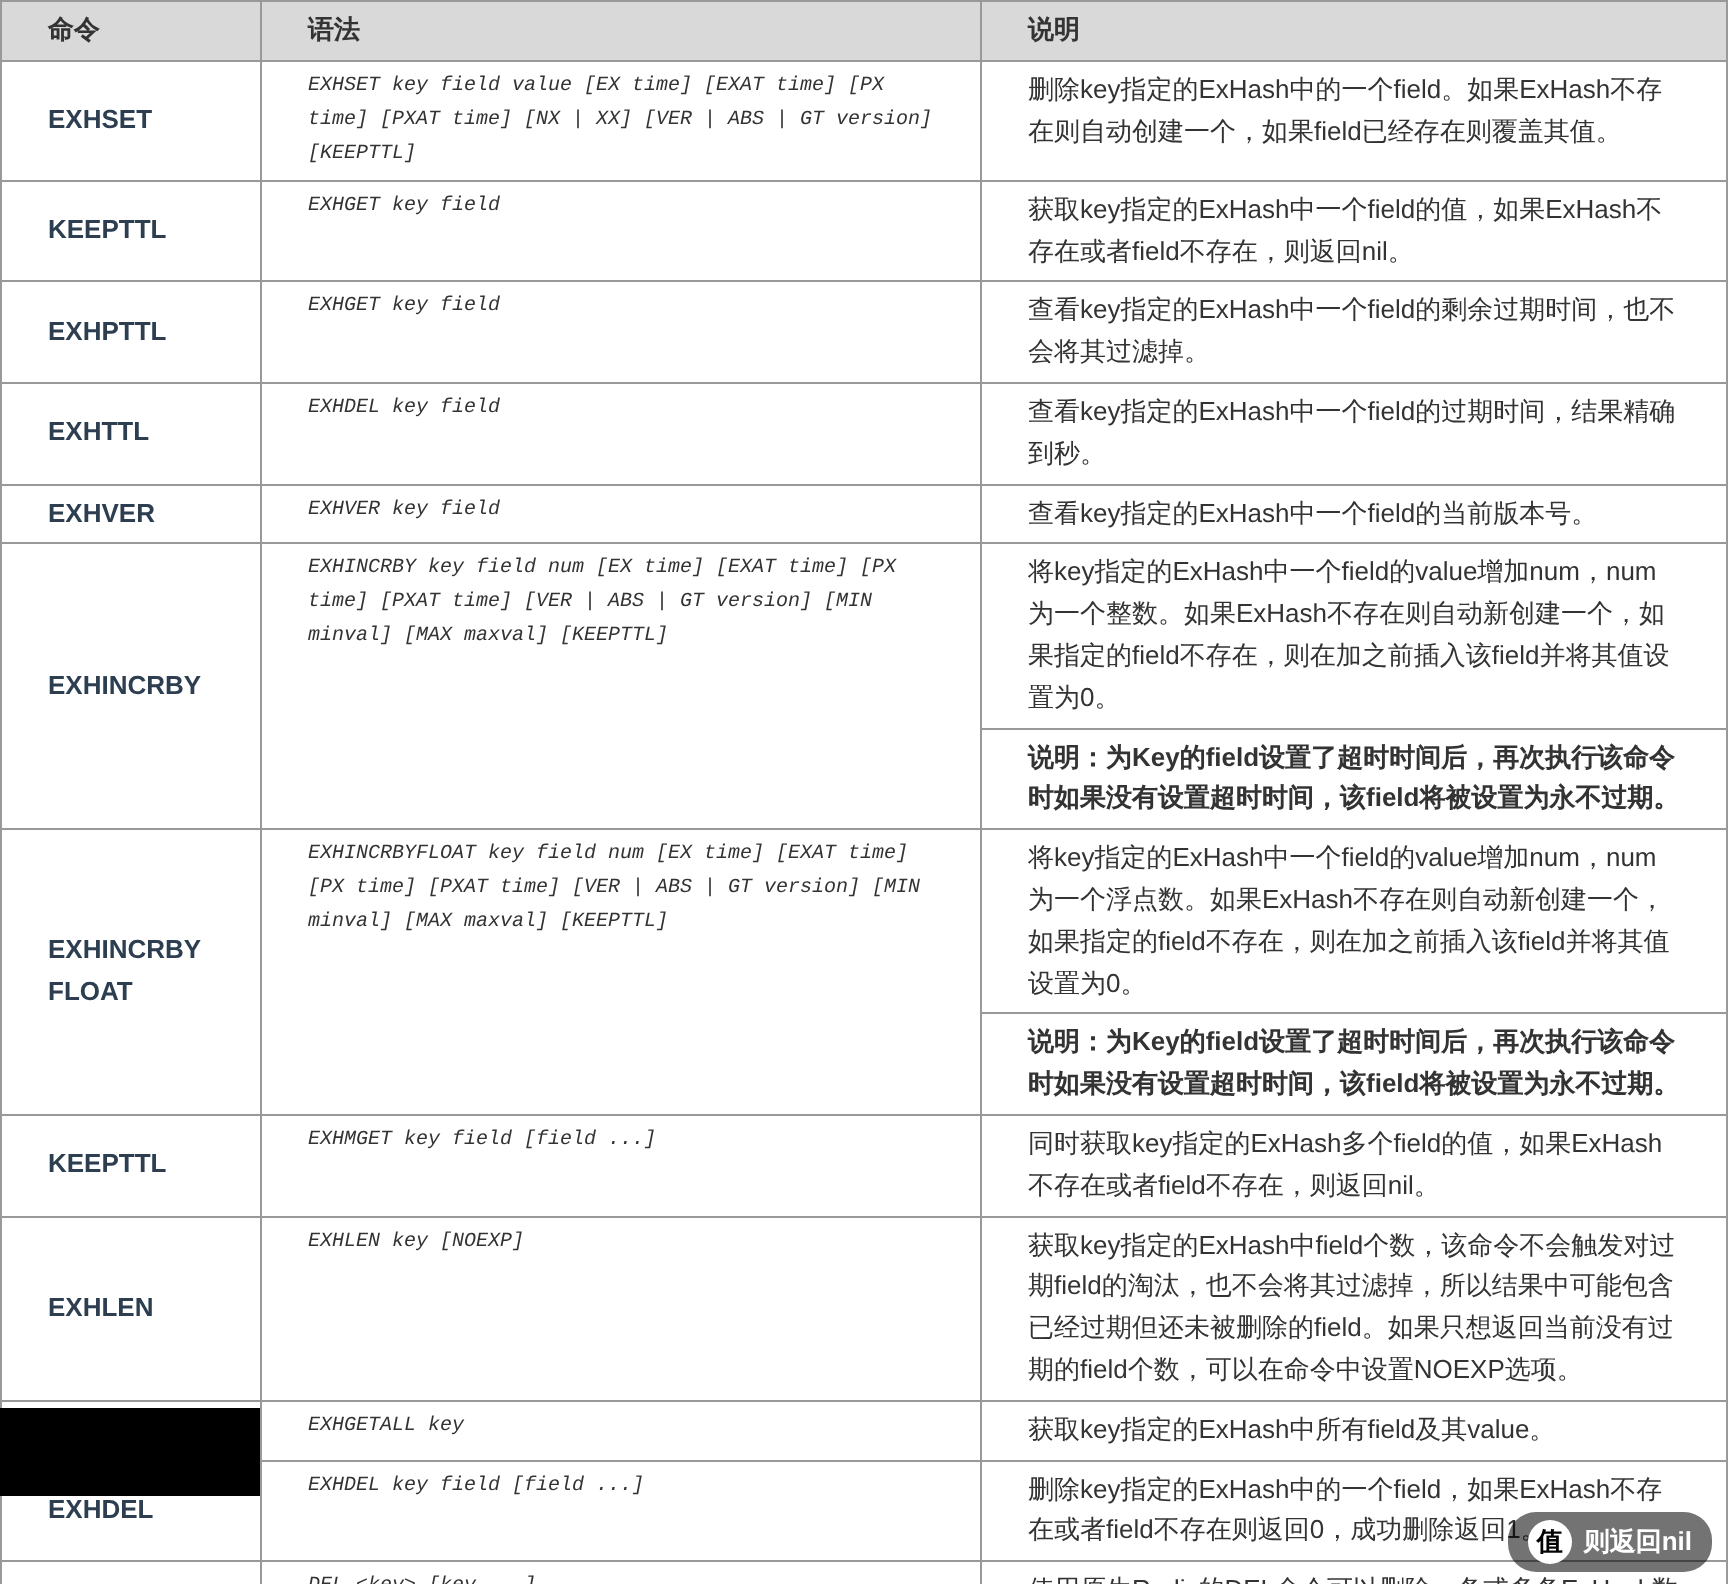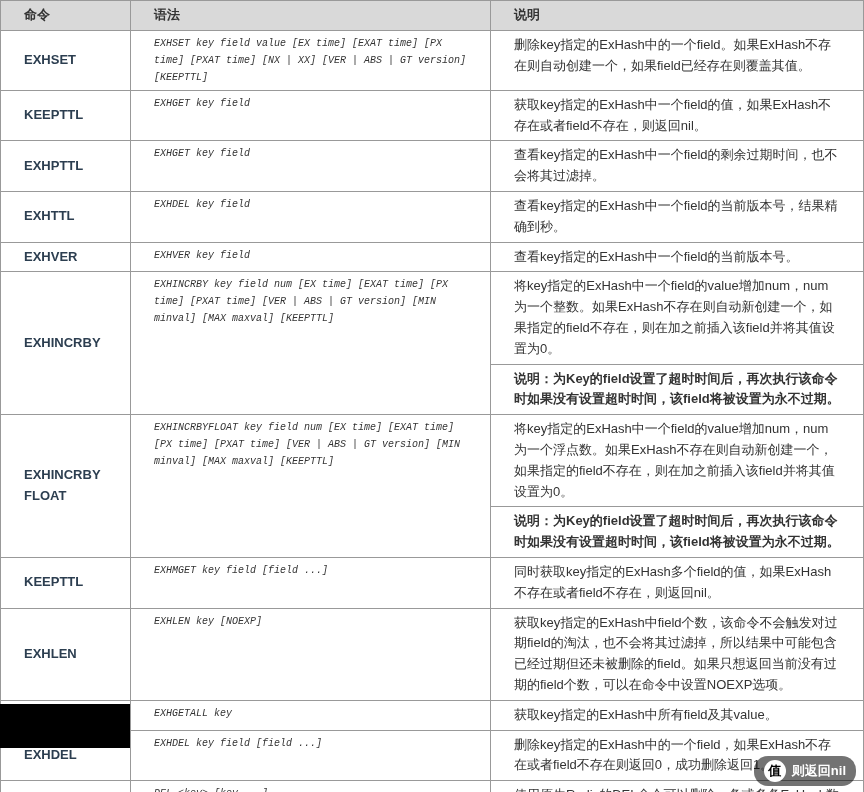--- a/index.html
+++ b/index.html
@@ -103,21 +103,21 @@
         <td>获取key指定的ExHash中一个field的值，如果ExHash不存在或者field不存在，则返回nil。</td>
       </tr>
       <tr>
         <td class="cmd-name">EXHPTTL</td>
         <td class="syntax">EXHGET key field</td>
         <td>查看key指定的ExHash中一个field的剩余过期时间，也不会将其过滤掉。</td>
       </tr>
       <tr>
         <td class="cmd-name">EXHTTL</td>
         <td class="syntax">EXHDEL key field</td>
-        <td>查看key指定的ExHash中一个field的当前版本号，结果精确到秒。</td>
+        <td>查看key指定的ExHash中一个field的过期时间，结果精确到秒。</td>
       </tr>
       <tr>
         <td class="cmd-name">EXHVER</td>
         <td class="syntax">EXHVER key field</td>
         <td>查看key指定的ExHash中一个field的当前版本号。</td>
       </tr>
       <tr>
         <td class="cmd-name" rowspan="2">EXHINCRBY</td>
         <td class="syntax" rowspan="2">EXHINCRBY key field num [EX time] [EXAT time] [PX time] [PXAT time] [VER | ABS | GT version] [MIN minval] [MAX maxval] [KEEPTTL]</td>
         <td>将key指定的ExHash中一个field的value增加num，num为一个整数。如果ExHash不存在则自动新创建一个，如果指定的field不存在，则在加之前插入该field并将其值设置为0。</td>

